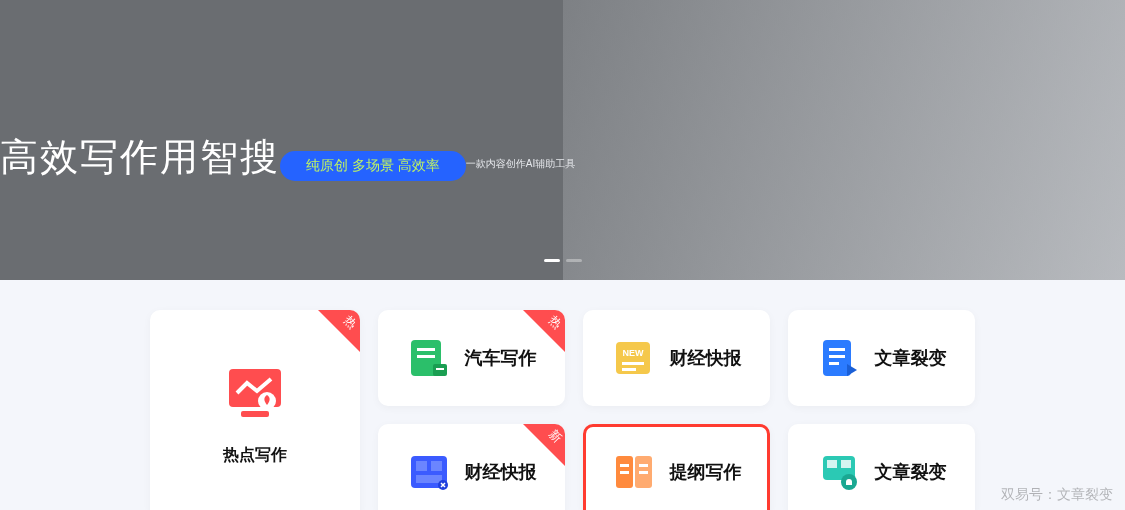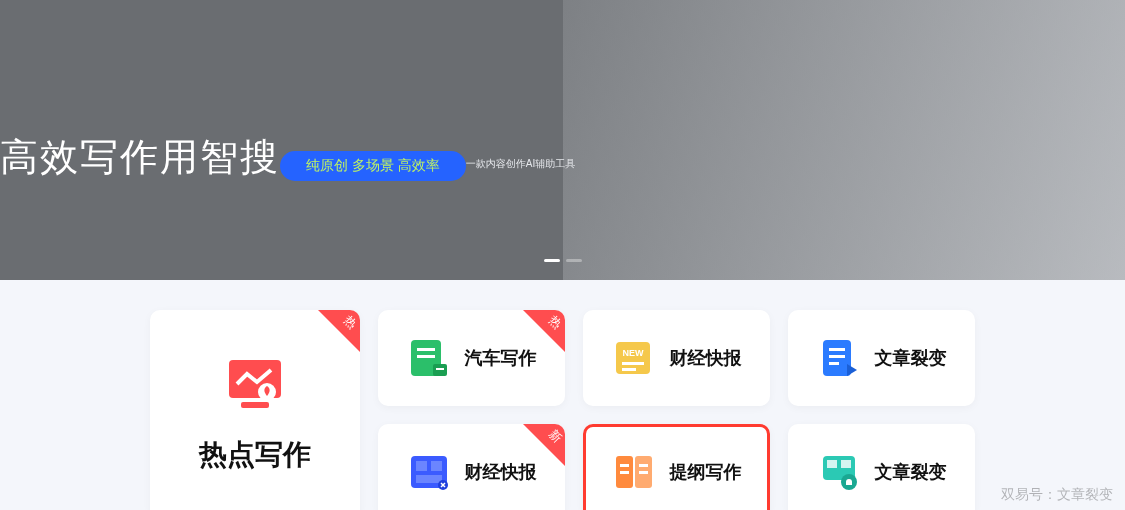--- a/index.html
+++ b/index.html
@@ -12,21 +12,21 @@
     .hero-sub { margin-top: 14px; color: #e6e8ec; font-size: 10px; z-index: 1; }
     .carousel-dots { position: absolute; bottom: 18px; left: 50%; transform: translateX(-50%); display: flex; gap: 6px; }
     .carousel-dots span { width: 16px; height: 3px; background: rgba(255,255,255,0.35); border-radius: 2px; }
     .carousel-dots span.active { background: #fff; }
     
     .grid { padding: 30px 150px 0 150px; display: grid; grid-template-columns: 210px repeat(3, 1fr); grid-template-rows: 96px 96px; gap: 18px; }
     .card { background: #fff; border-radius: 10px; display: flex; align-items: center; justify-content: center; gap: 14px; position: relative; overflow: hidden; box-shadow: 0 2px 8px rgba(0,0,0,0.04); cursor: pointer; }
     .card.big { grid-row: span 2; flex-direction: column; gap: 24px; }
     .card.highlighted { border: 3px solid #ff3b30; }
     .card-label { font-size: 18px; color: #111; font-weight: 600; }
-    .card.big .card-label { font-size: 28px; }
+    .card.big .card-label { font-size: 16px; }
     
     .ribbon { position: absolute; top: 0; right: 0; width: 0; height: 0; border-left: 42px solid transparent; border-top: 42px solid #ff4d4f; }
     .ribbon span { position: absolute; top: -38px; right: 4px; color: #fff; font-size: 12px; transform: rotate(45deg); }
     
     .ico { width: 44px; height: 40px; display: flex; align-items: center; justify-content: center; }
     .card.big .ico { width: 64px; height: 56px; }
     
     .watermark { position: absolute; bottom: 6px; right: 12px; color: rgba(0,0,0,0.28); font-size: 14px; }
   </style>
 </head>

